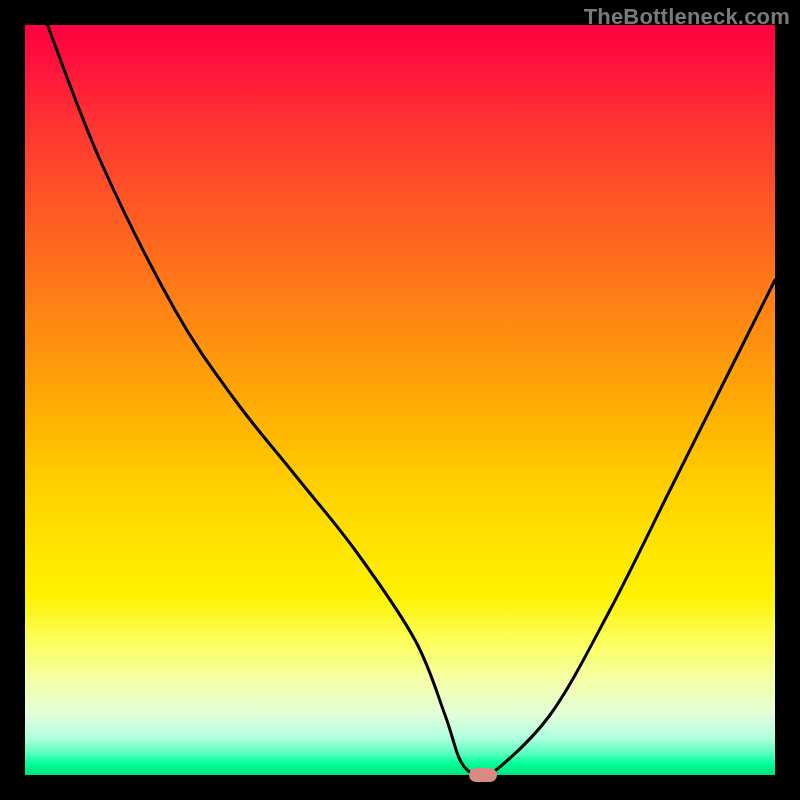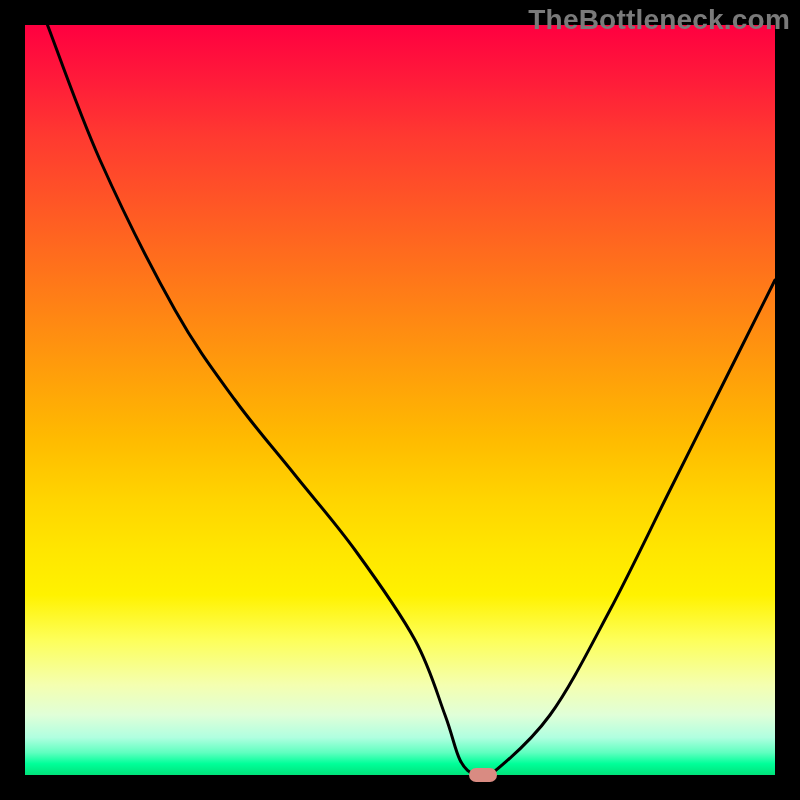--- a/index.html
+++ b/index.html
@@ -43,21 +43,21 @@
       #60ffc0 97%,
       #00ff99 98.5%,
       #00e27a 100%
     );
   }
   .watermark {
     position: absolute;
     top: 4px;
     right: 10px;
     font-family: Arial, Helvetica, sans-serif;
-    font-size: 28px;
+    font-size: 22px;
     font-weight: 600;
     color: #7a7a7a;
     letter-spacing: 0.2px;
     user-select: none;
   }
   svg.curve {
     position: absolute;
     left: 25px;
     top: 25px;
     width: 750px;

